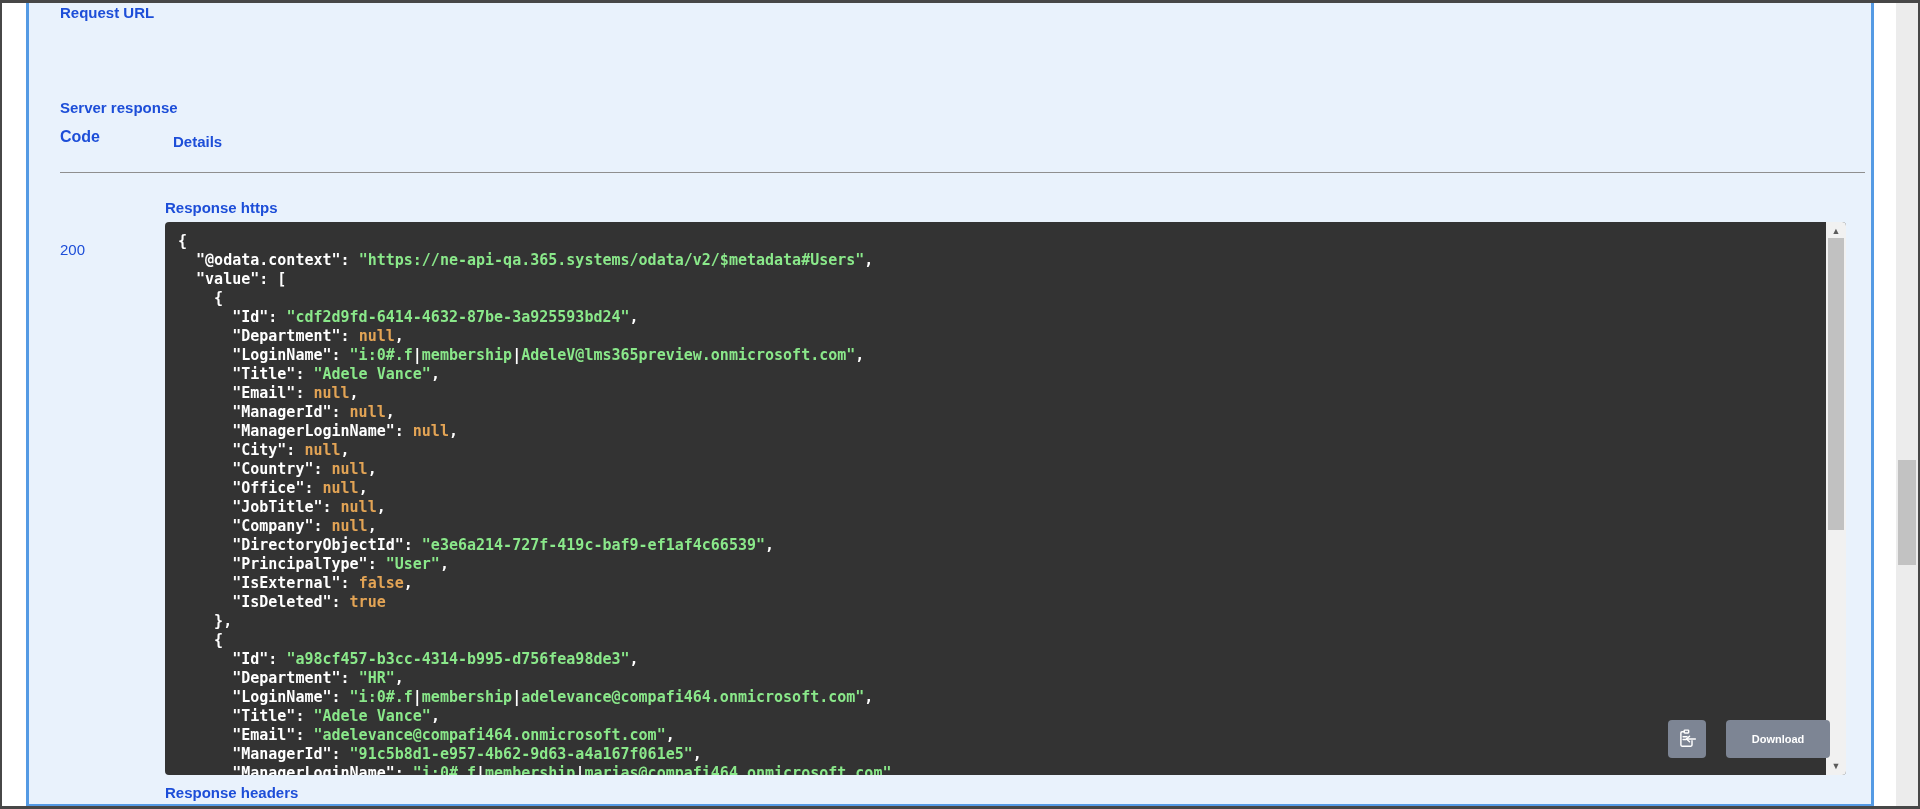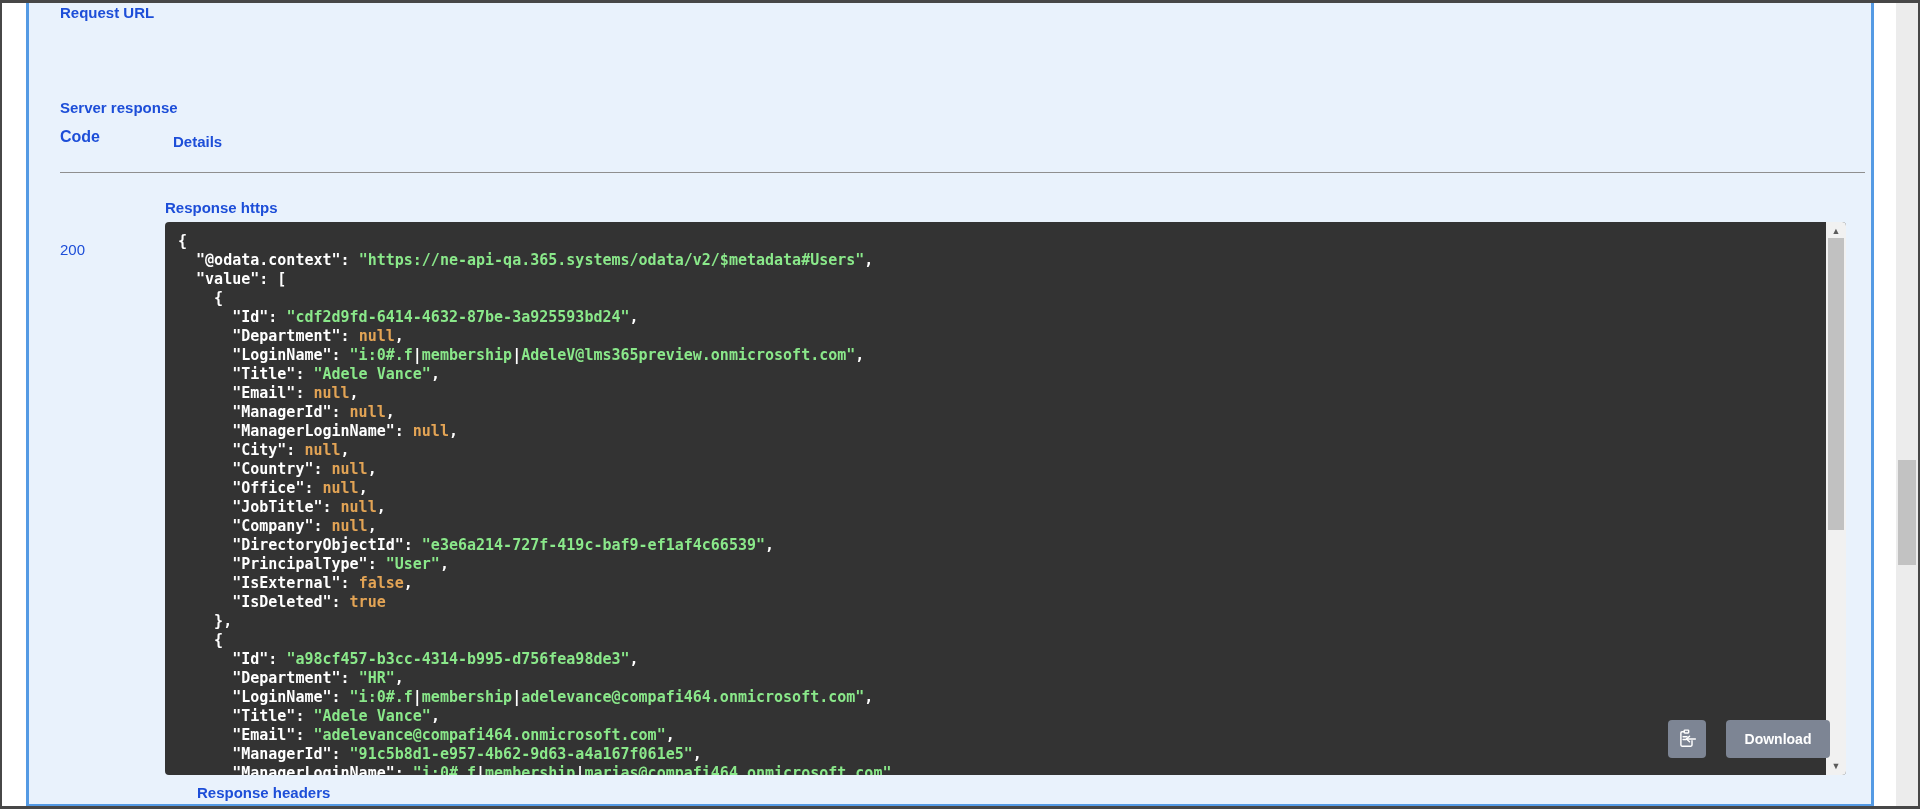--- a/index.html
+++ b/index.html
@@ -55,21 +55,21 @@
   .scroll-arrow.down{bottom:2px;}
   .code-scroll-thumb{position:absolute;left:2px;top:16px;width:16px;height:292px;background:#c1c1c1;}
   
   .blk-btn{
     position:absolute;background:#7d8594;border-radius:4px;border:none;cursor:pointer;
     display:flex;align-items:center;justify-content:center;
   }
   .copy-btn{left:1503px;top:498px;width:38px;height:38px;}
   .download-btn{
     left:1561px;top:498px;width:104px;height:38px;
-    color:#ffffff;font-family:"Liberation Sans", sans-serif;font-weight:700;font-size:14px;
+    color:#ffffff;font-family:"Liberation Sans", sans-serif;font-weight:700;font-size:11px;
   }
 </style>
 </head>
 <body>
 
 <div id="screen">
 
   <div class="abs opblock">
 
     <div class="lbl" style="left:31px;top:1px;">Request URL</div>
@@ -106,21 +106,21 @@
             <path d="M5.5 9.5 h2.5"></path>
             <path d="M16.5 9 H8.8"></path>
             <path d="M11.3 6.5 L8.5 9 l2.8 2.5"></path>
           </svg>
         </span>
       </button>
 
       <button class="blk-btn download-btn">Download</button>
     </div>
 
-    <div class="lbl" style="left:136px;top:781px;margin-left:32px;">Response headers</div>
+    <div class="lbl" style="left:136px;top:781px;">Response headers</div>
   </div>
 
   <div class="abs page-scroll-track">
     <div class="abs page-scroll-thumb"></div>
   </div>
 
   <div class="abs win-border" style="left:0;top:0;width:1920px;height:3px;"></div>
   <div class="abs win-border" style="left:0;top:806px;width:1920px;height:3px;"></div>
   <div class="abs win-border" style="left:0;top:0;width:2px;height:809px;"></div>
   <div class="abs win-border" style="left:1918px;top:0;width:2px;height:809px;"></div>

